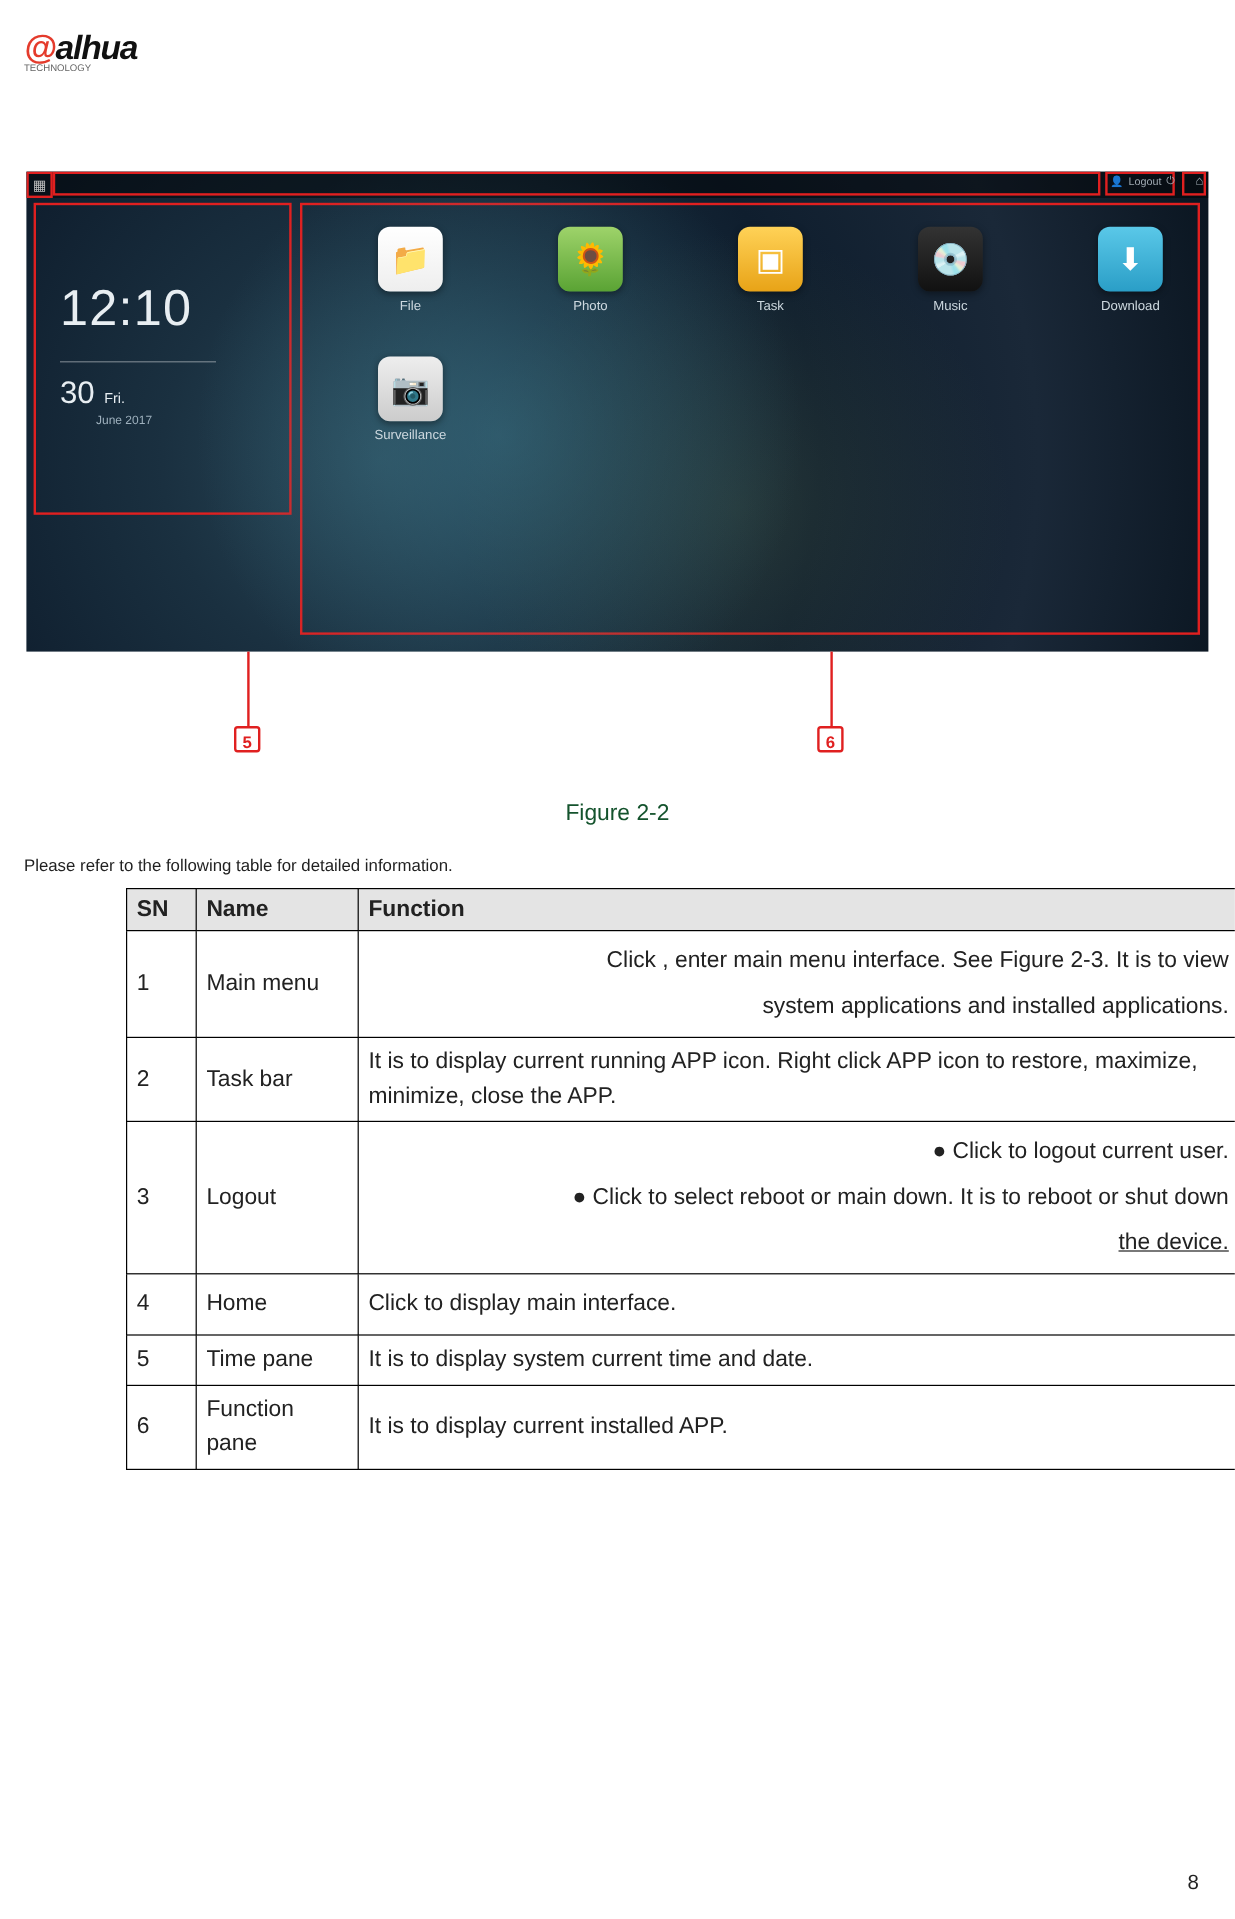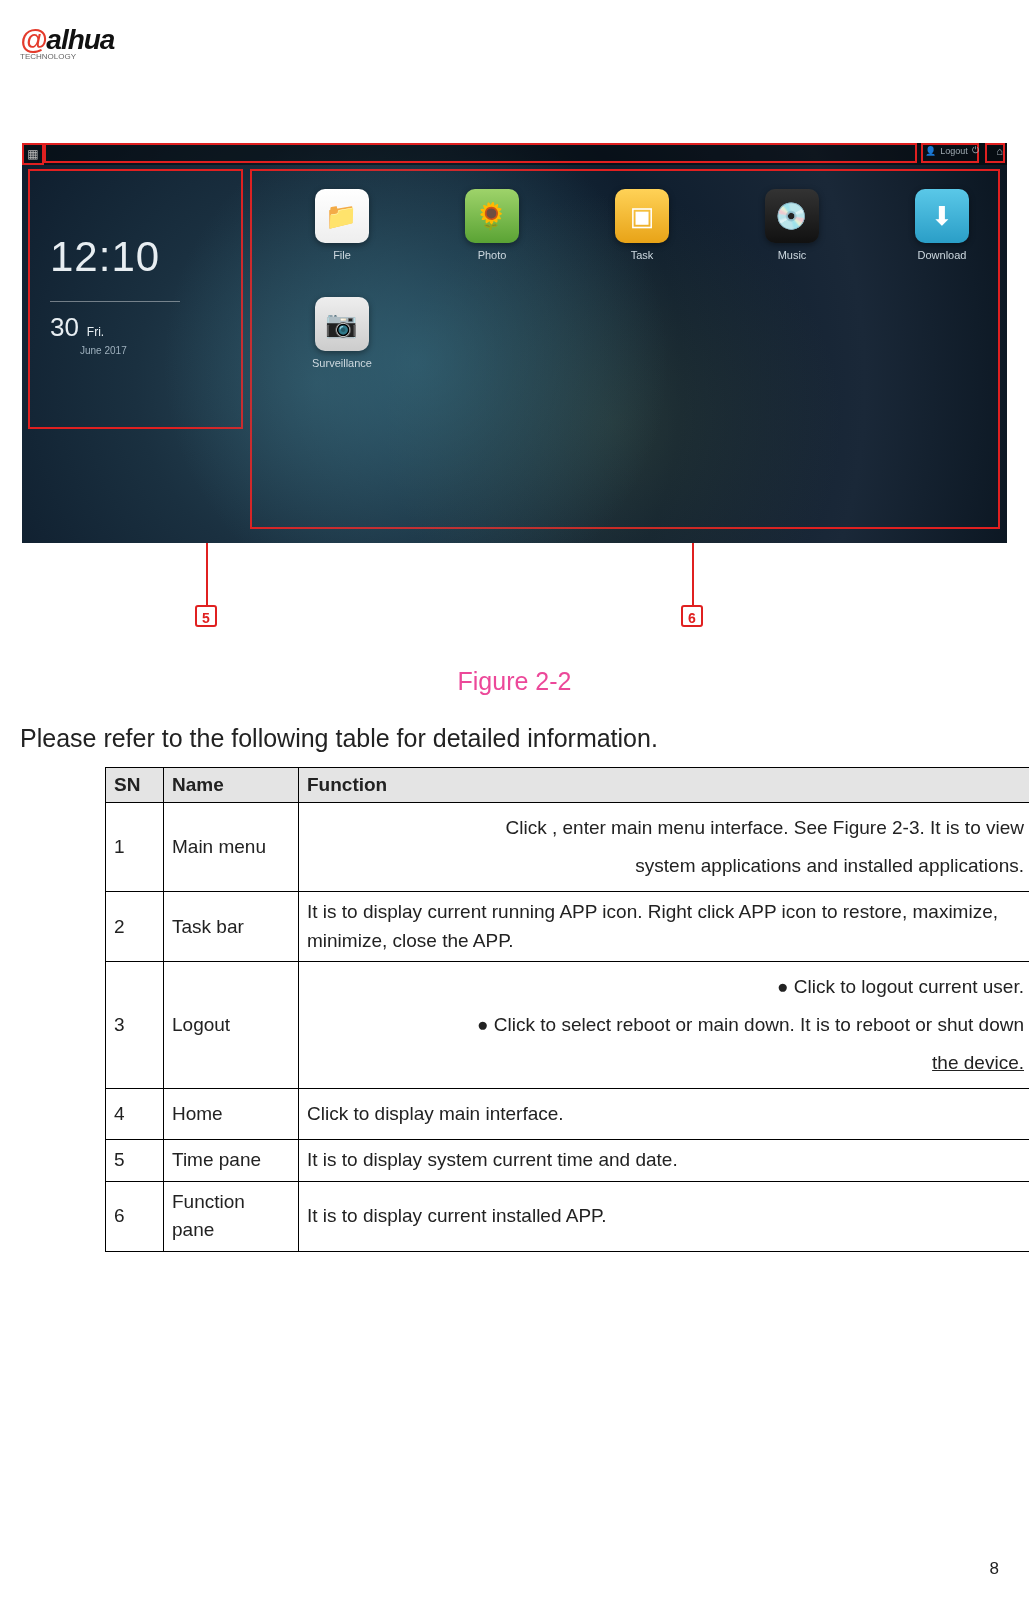--- a/index.html
+++ b/index.html
@@ -122,26 +122,26 @@
   .ico.file { background: linear-gradient(#fff,#eee); color: #e6b94a; }
   .ico.photo { background: linear-gradient(#9ed36a,#5aa334); color: #fff; }
   .ico.video { background: linear-gradient(#ffd257,#e8a317); color: #fff; }
   .ico.music { background: linear-gradient(#333,#111); color: #fff; }
   .ico.download { background: linear-gradient(#5ac8e8,#2a9ec7); color: #fff; }
   .ico.surv { background: linear-gradient(#eee,#ccc); color: #333; }
 
   .callout-bottom { position: relative; height: 100px; }
   .figure-caption {
     text-align: center;
-    font-size: 25px;
-    color: #ec4899;
+    font-size: 19px;
+    color: #14532d;
     margin: 24px 0 20px 0;
   }
   .intro {
-    font-size: 25px;
+    font-size: 14px;
     color: #222;
     margin-bottom: 6px;
     line-height: 1.8;
   }
   table.detail {
     border-collapse: collapse;
     width: 928px;
     margin-left: 85px;
     font-size: 19px;
     color: #222;

